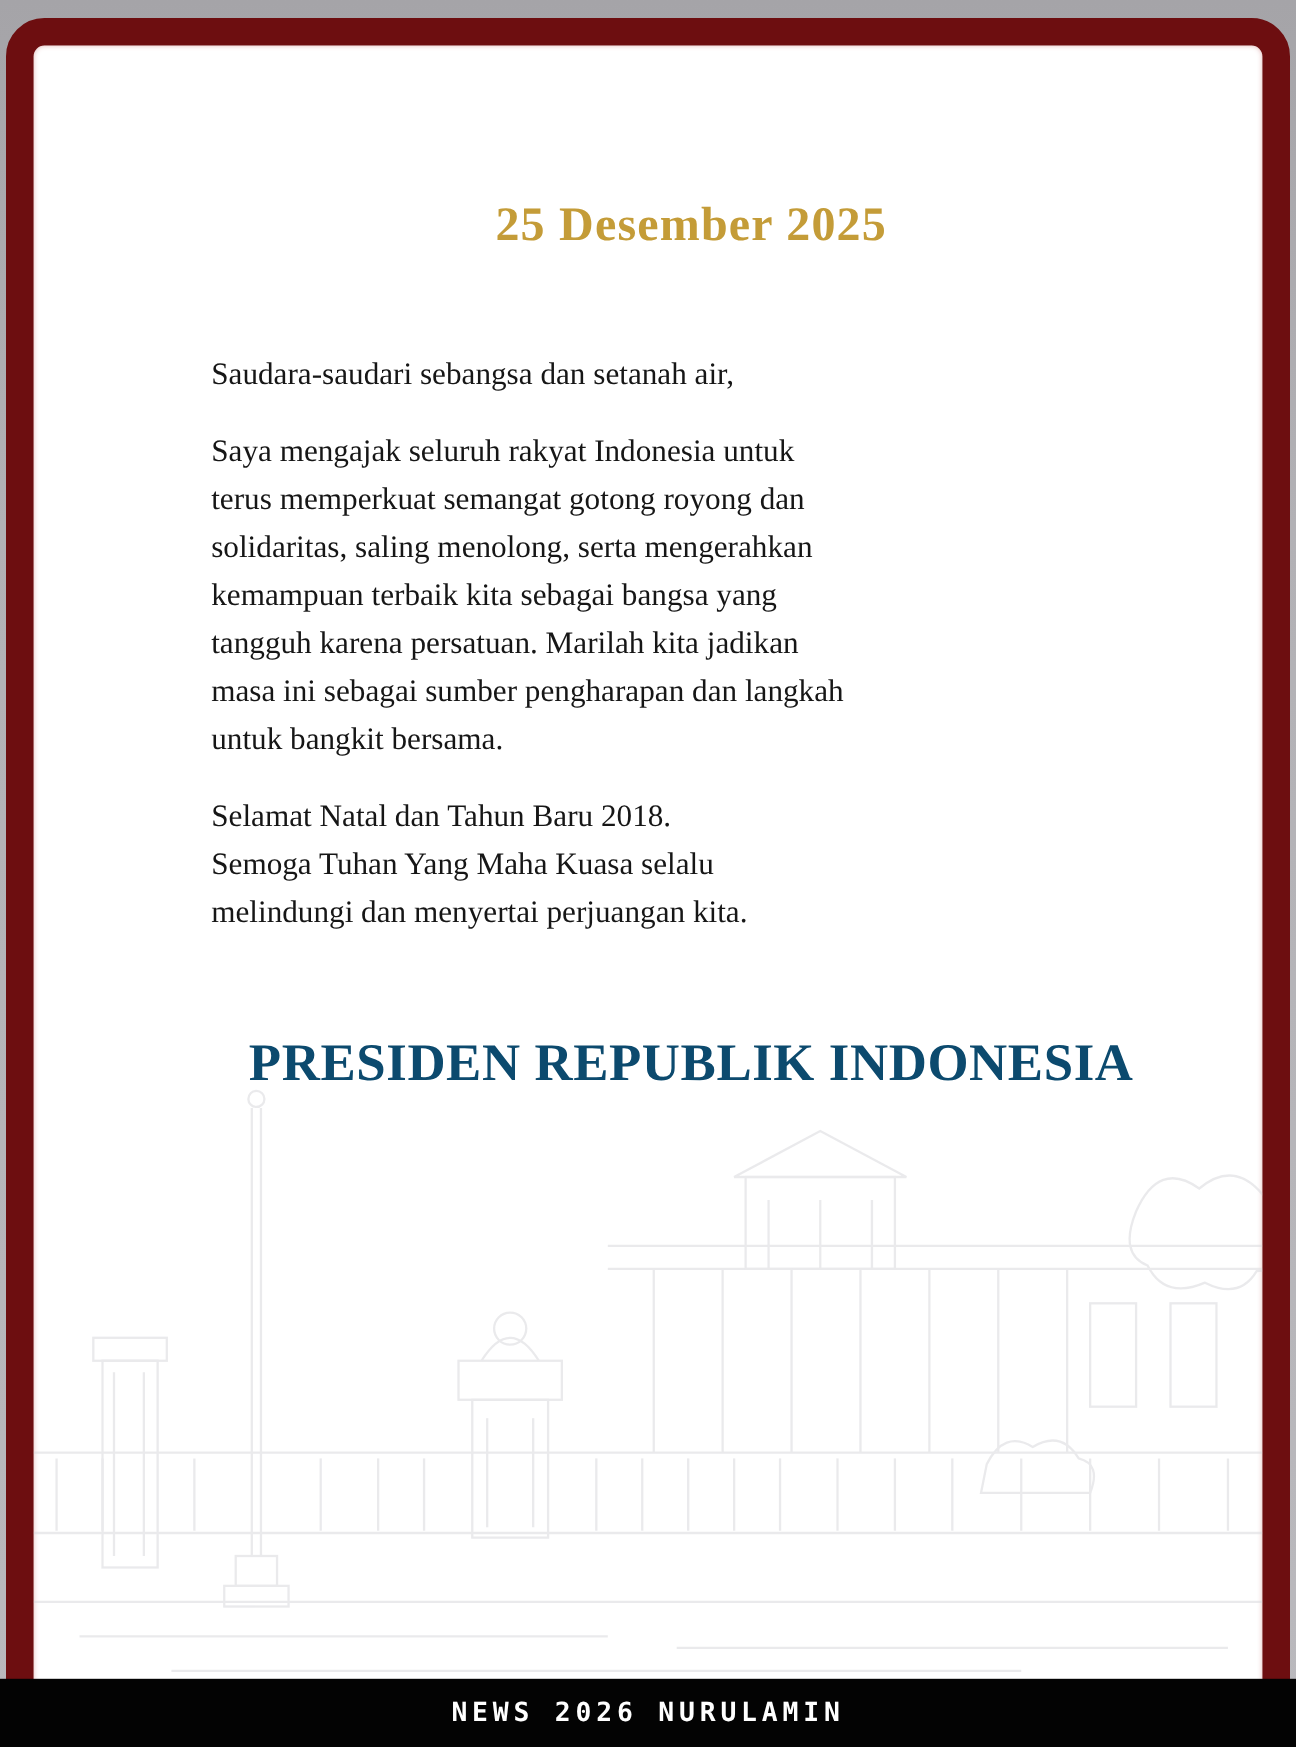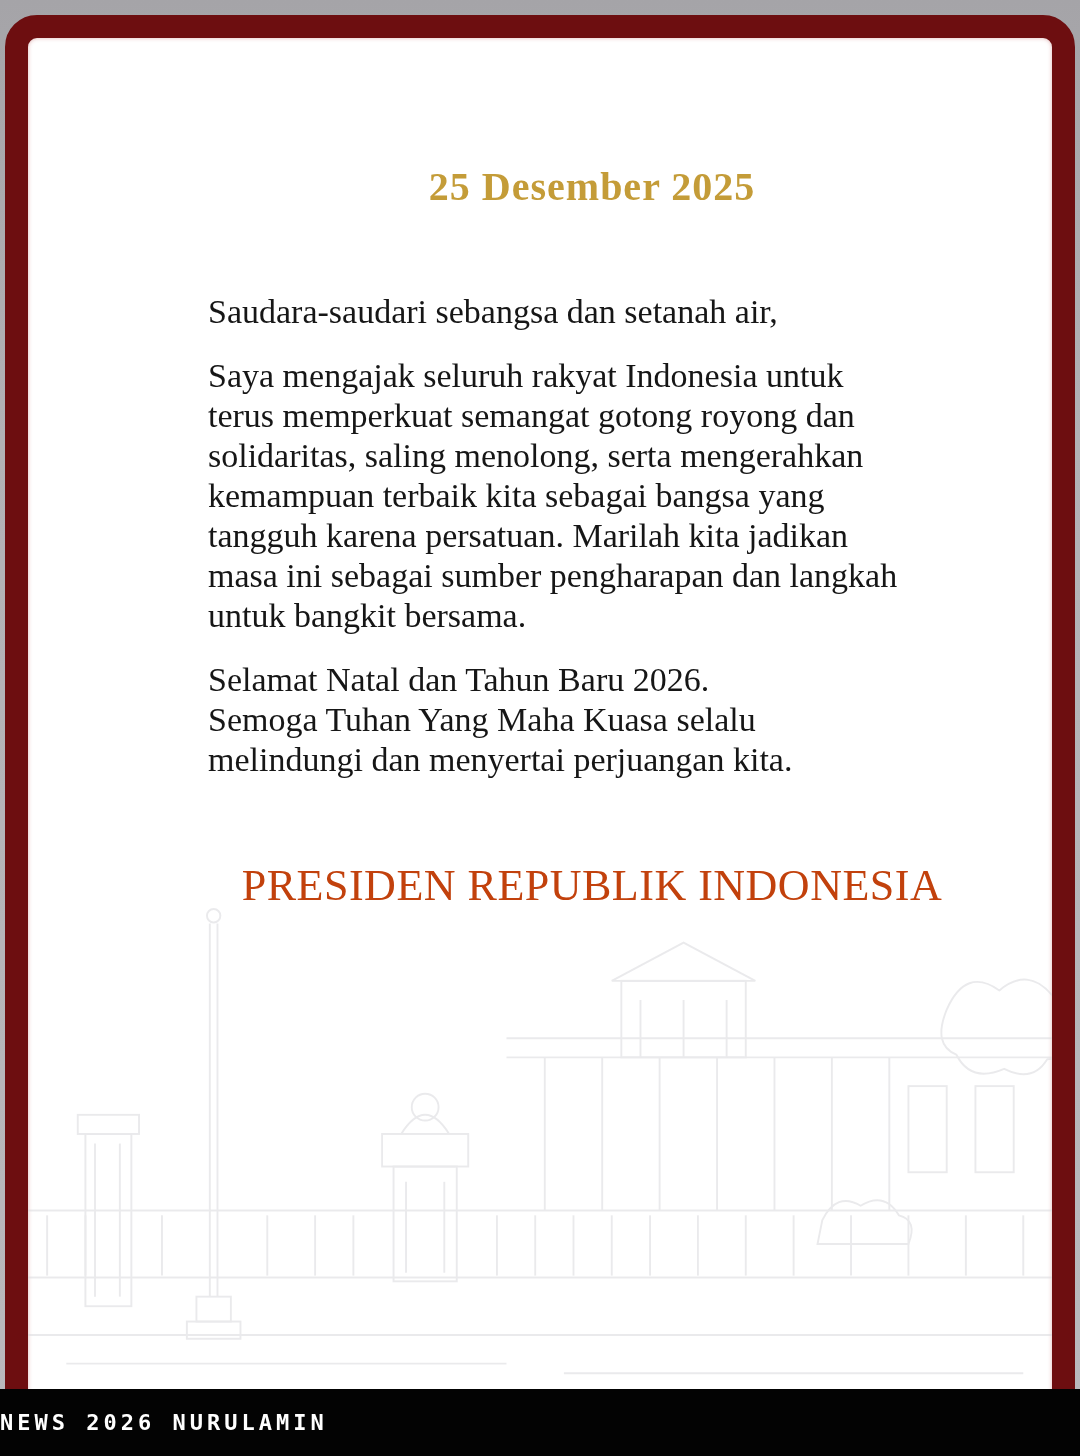--- a/index.html
+++ b/index.html
@@ -36,56 +36,55 @@
     top: 845px;
     width: 100%;
     height: 545px;
     opacity: 0.55;
     pointer-events: none;
   }
   .content {
     position: relative;
     padding: 125px 76px 0 148px;
     z-index: 2;
-    margin-left: 32px;
   }
   .date {
     margin: 0 0 82px 0;
     text-align: center;
     font-size: 40px;
     font-weight: bold;
     letter-spacing: 1px;
     color: #c49c38;
   }
   .para {
     margin: 0 0 24px 0;
-    font-size: 34px;
+    font-size: 26px;
     line-height: 40px;
     color: #161616;
     white-space: pre-line;
   }
   .signature {
     margin: 80px 0 0 0;
     text-align: center;
     font-size: 44px;
-    font-weight: normal;
+    font-weight: bold;
     letter-spacing: 0.5px;
-    color: #c2410c;
+    color: #0c4a6e;
   }
   .footer-bar {
     position: absolute;
     left: 0;
     right: 0;
     bottom: 0;
-    height: 67px;
+    height: 57px;
     background: #030303;
     z-index: 5;
     display: flex;
     align-items: center;
-    justify-content: flex-start;
+    justify-content: center;
   }
   .footer-text {
     font-family: "DejaVu Sans Mono", monospace;
     font-size: 22px;
     font-weight: bold;
     letter-spacing: 4px;
     color: #ffffff;
   }
 </style>
 </head>
@@ -166,21 +165,21 @@
       <h1 class="date">25 Desember 2025</h1>
 
       <p class="para">Saudara-saudari sebangsa dan setanah air,</p>
       <p class="para">Saya mengajak seluruh rakyat Indonesia untuk
 terus memperkuat semangat gotong royong dan
 solidaritas, saling menolong, serta mengerahkan
 kemampuan terbaik kita sebagai bangsa yang
 tangguh karena persatuan. Marilah kita jadikan
 masa ini sebagai sumber pengharapan dan langkah
 untuk bangkit bersama.</p>
-      <p class="para">Selamat Natal dan Tahun Baru 2026.
+      <p class="para">Selamat Natal dan Tahun Baru 2018.
 Semoga Tuhan Yang Maha Kuasa selalu
 melindungi dan menyertai perjuangan kita.</p>
 
       <h2 class="signature">PRESIDEN REPUBLIK INDONESIA</h2>
     </div>
   </div>
 
   <div class="footer-bar">
     <span class="footer-text">NEWS 2026 NURULAMIN</span>
   </div>

